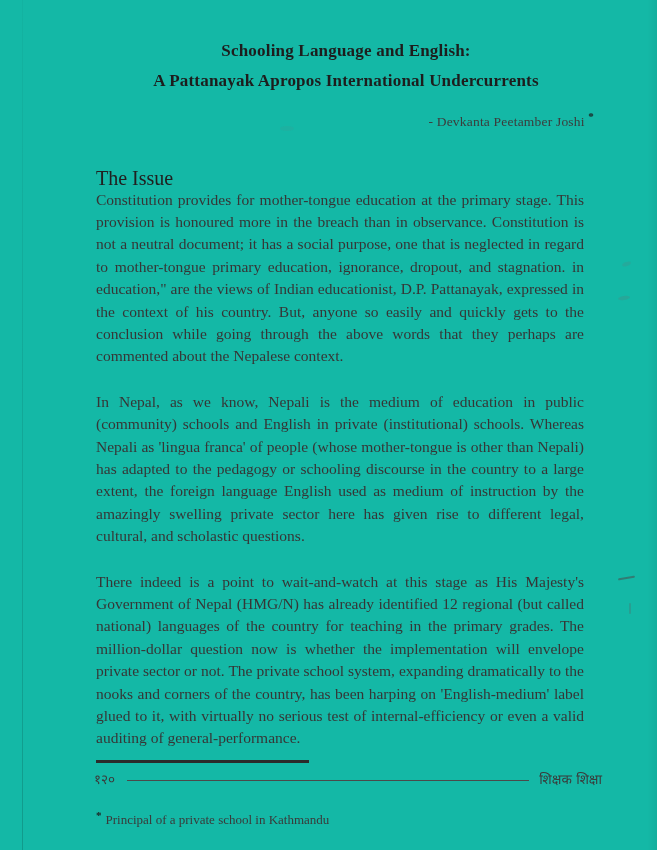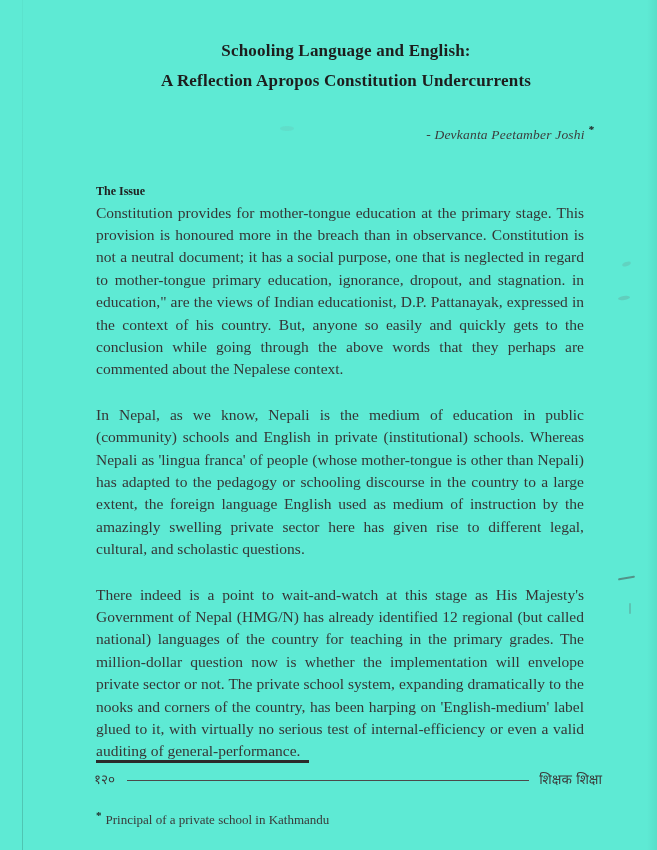--- a/index.html
+++ b/index.html
@@ -1,20 +1,20 @@
 <!DOCTYPE html>
 <html><head>
 <meta charset="utf-8">
 <style>
   html, body { margin: 0; padding: 0; background: #ffffff; }
   .page {
     position: relative;
     width: 657px;
     height: 850px;
-    background: #5eead4;
+    background: #14b8a6;
     font-family: "Liberation Serif", serif;
     color: #363636;
     overflow: hidden;
   }
   
   .scan-edge-left {
     position: absolute; left: 22px; top: 0; bottom: 0; width: 1px;
     background: linear-gradient(to bottom, rgba(0,0,0,0.03), rgba(0,0,0,0.10) 60%, rgba(0,0,0,0.16));
   }
   .scan-edge-right {
@@ -23,29 +23,29 @@
   }
   .content {
     position: absolute; left: 96px; width: 500px; top: 36px;
   }
   .title-block { text-align: center; }
   .title-line {
     font-weight: bold; font-size: 17px; line-height: 30px;
     color: #1d1d1d; letter-spacing: 0.2px;
   }
   .author-line {
-    text-align: right; margin-top: 27px; font-size: 13.5px;
-    color: #3c3c3c; padding-right: 2px; letter-spacing: 0.2px; font-style: italic;
+    text-align: right; margin-top: 14px; font-size: 13.5px;
+    color: #3c3c3c; padding-right: 2px; letter-spacing: 0.2px;
   }
   .author-line .fn-mark {
     font-weight: bold; font-size: 11px; vertical-align: super; color: #1d1d1d;
   }
   .article { margin-top: 37px; }
   .section-heading {
-    font-weight: bold; font-size: 12px; line-height: 22px; color: #202020;
+    font-weight: normal; font-size: 20px; line-height: 22px; color: #202020;
   }
   .para {
     font-size: 15.5px; line-height: 22.4px; text-align: justify;
     text-justify: inter-word; margin: 0 12px 23px 0; color: #363636;
   }
   
   .footnote-rule {
     position: absolute; left: 96px; top: 760px; width: 213px;
     border-top: 3px solid #2b2b2b; height: 0;
   }
@@ -84,21 +84,21 @@
 
 <div class="page">
 
   <div class="scan-edge-left"></div>
   <div class="scan-edge-right"></div>
 
   <div class="content">
 
     <div class="title-block">
       <div class="title-line">Schooling Language and English:</div>
-      <div class="title-line">A Reflection Apropos Constitution Undercurrents</div>
+      <div class="title-line">A Pattanayak Apropos International Undercurrents</div>
     </div>
 
     <div class="author-line">
       <span>-  Devkanta Peetamber Joshi</span>
       <span class="fn-mark">*</span>
     </div>
 
     <div class="article">
       <div class="section-heading">The Issue</div>
       <p class="para">Constitution provides for mother-tongue education at the primary stage. This provision is honoured more in the breach than in observance. Constitution is not a neutral document; it has a social purpose, one that is neglected in regard to mother-tongue primary education, ignorance, dropout, and stagnation. in education," are the views of Indian educationist, D.P. Pattanayak, expressed in the context of his country. But, anyone so easily and quickly gets to the conclusion while going through the above words that they perhaps are commented about the Nepalese context.</p>

